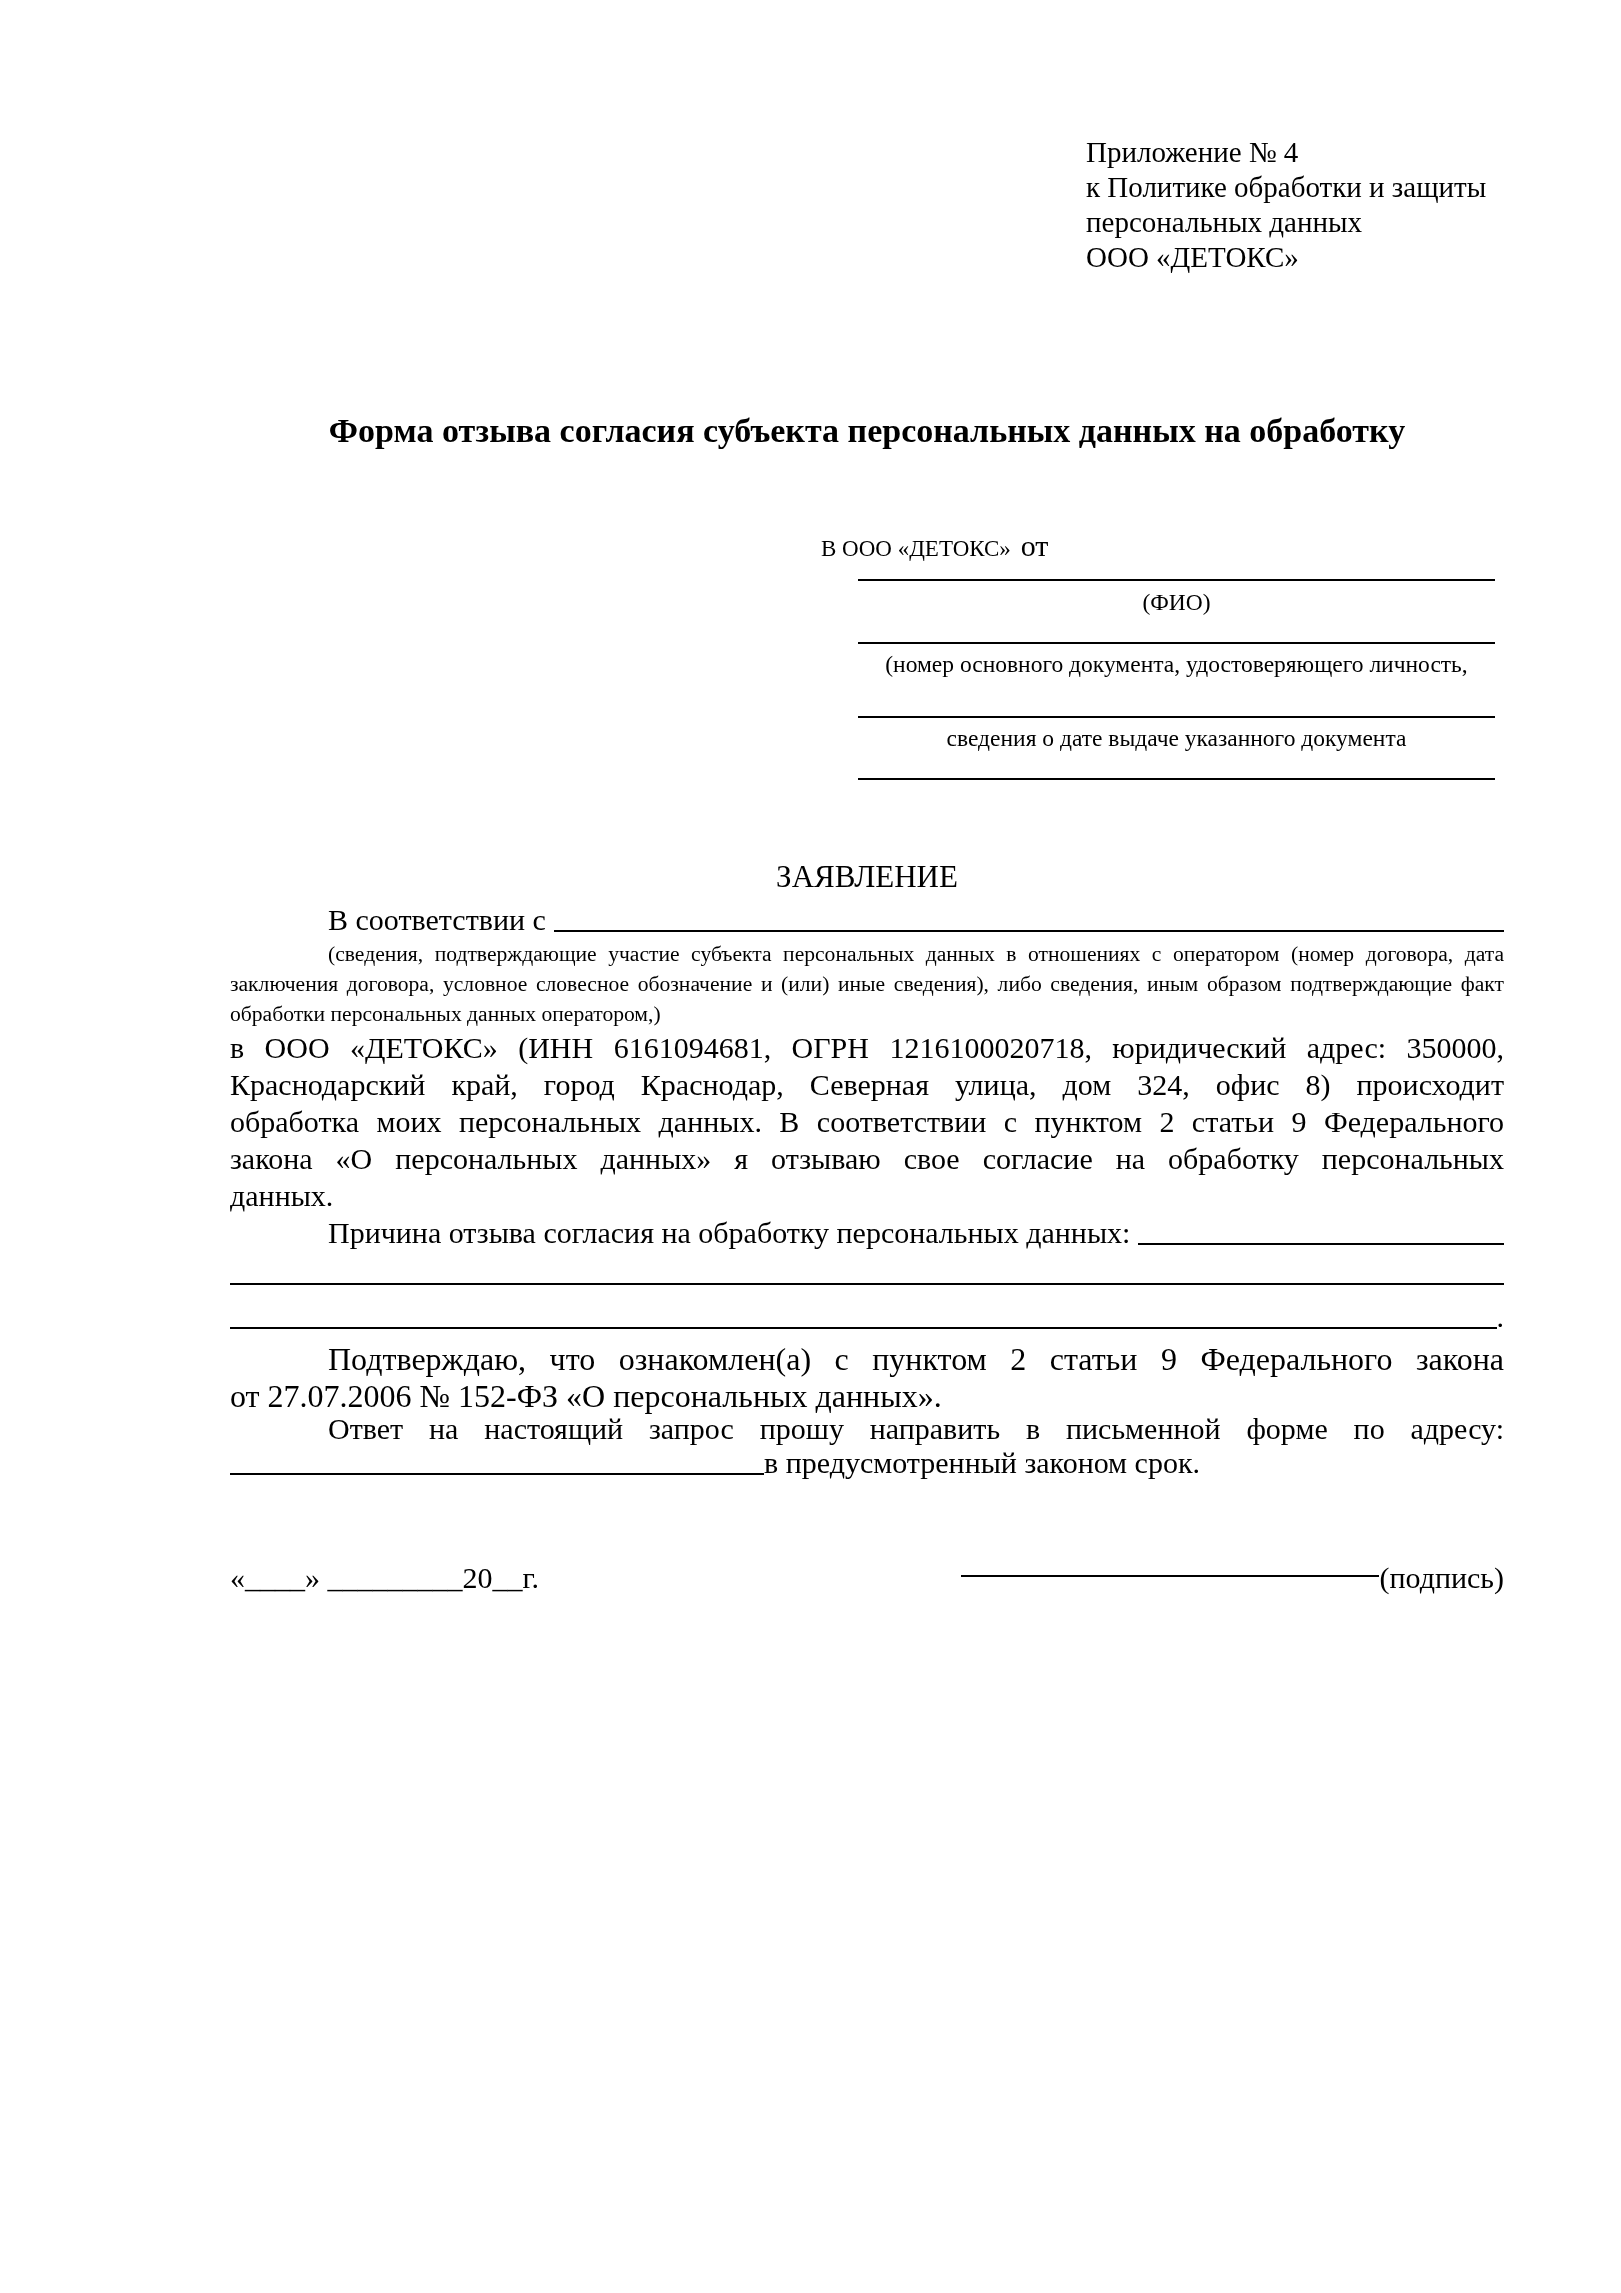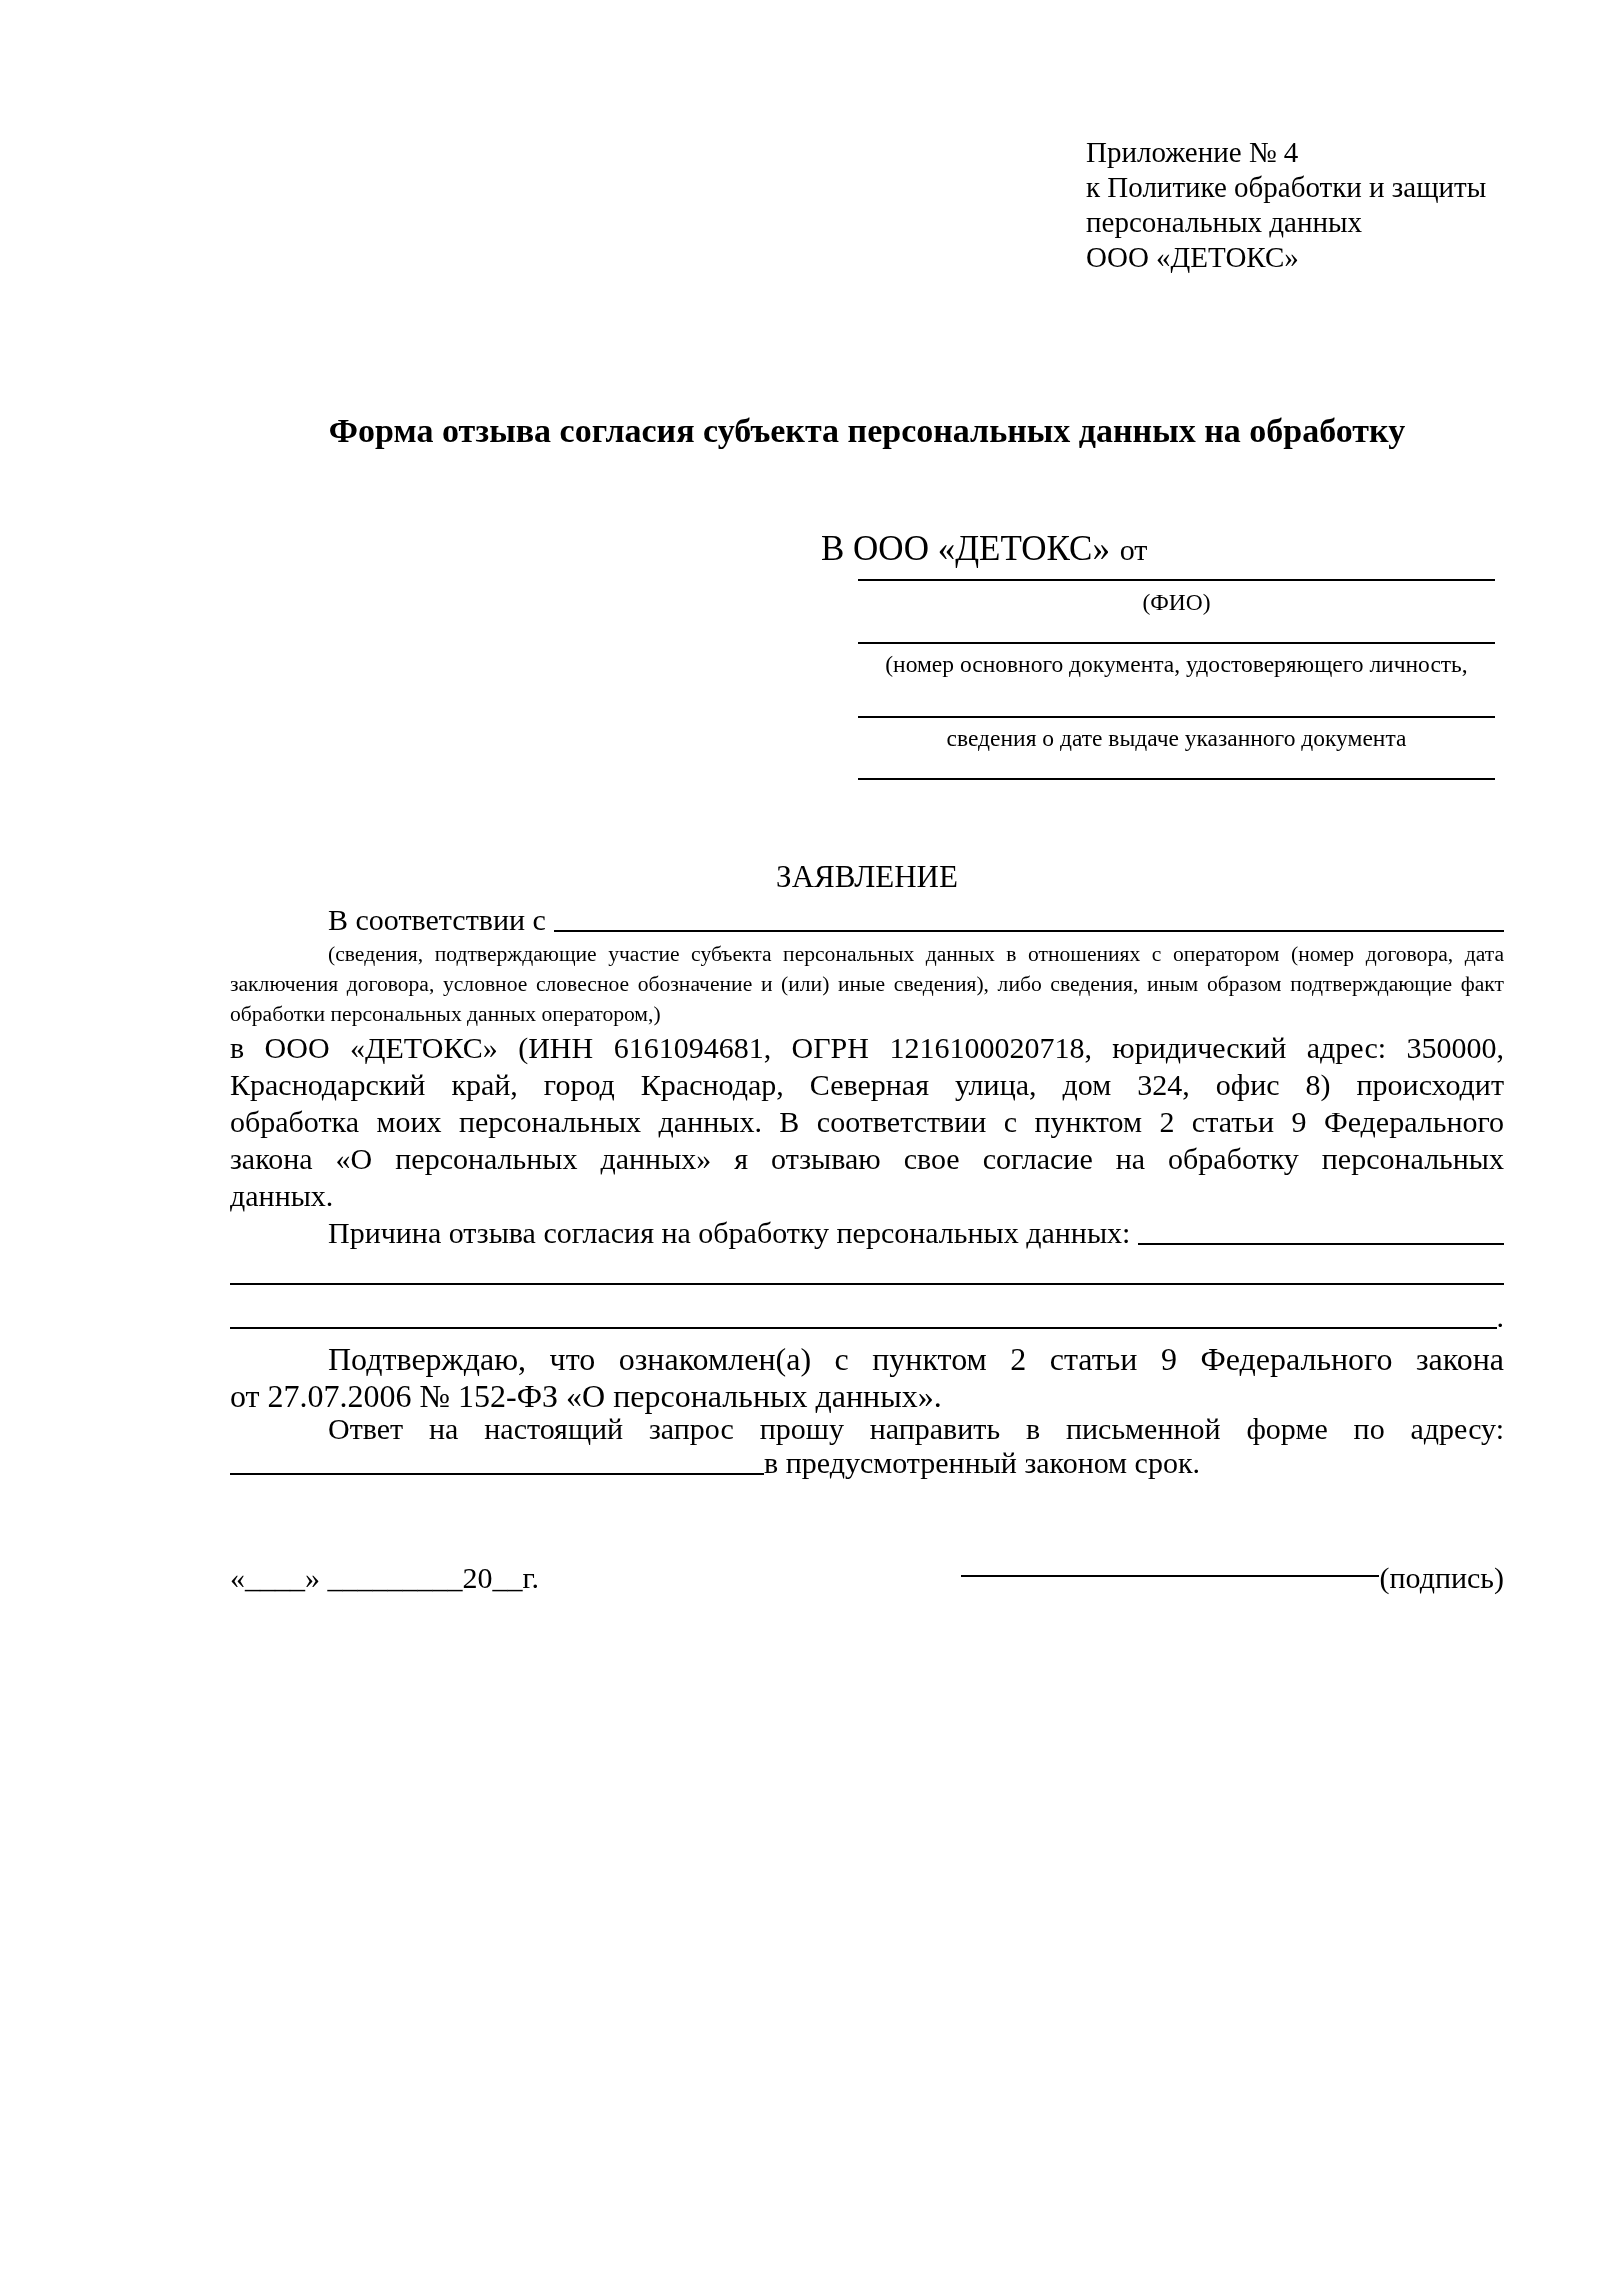--- a/index.html
+++ b/index.html
@@ -10,21 +10,21 @@
     padding-left:20px;
   }
   .abs {position:absolute;}
   .col {left:230px; width:1274px;}
   
   .hdr {left:1086px; top:135px; width:431px; font-size:29px; line-height:35px; text-align:left;}
   
   .title {top:408px; font-size:34px; font-weight:bold; line-height:46px; text-align:center;}
   
   .addr {left:821px; top:529px; white-space:nowrap;}
-  .addr-org {font-size:35px;margin-top:46px;}
+  .addr-org {font-size:23px;margin-top:46px;}
   .addr-from {font-size:30px; margin-left:9.8px;}
   .fline {left:858px; width:637px; height:0; border-top:2px solid #000;}
   .fcap  {left:858px; width:637px; text-align:center; font-size:23.5px; line-height:29px;}
   
   .h-statement {top:859px; text-align:center; font-size:31px; line-height:35px;}
   .row {display:flex; align-items:flex-end;}
   .fill {flex:1 1 auto; border-bottom:2px solid #000; margin-bottom:4.9px; margin-left:7.8px;}
   .intro {top:900px; height:37px; font-size:30px; padding-left:98px; box-sizing:border-box;}
   .note  {top:939px; font-size:21.6px; line-height:30px;}
   .jl {text-align:justify; text-align-last:justify;}

